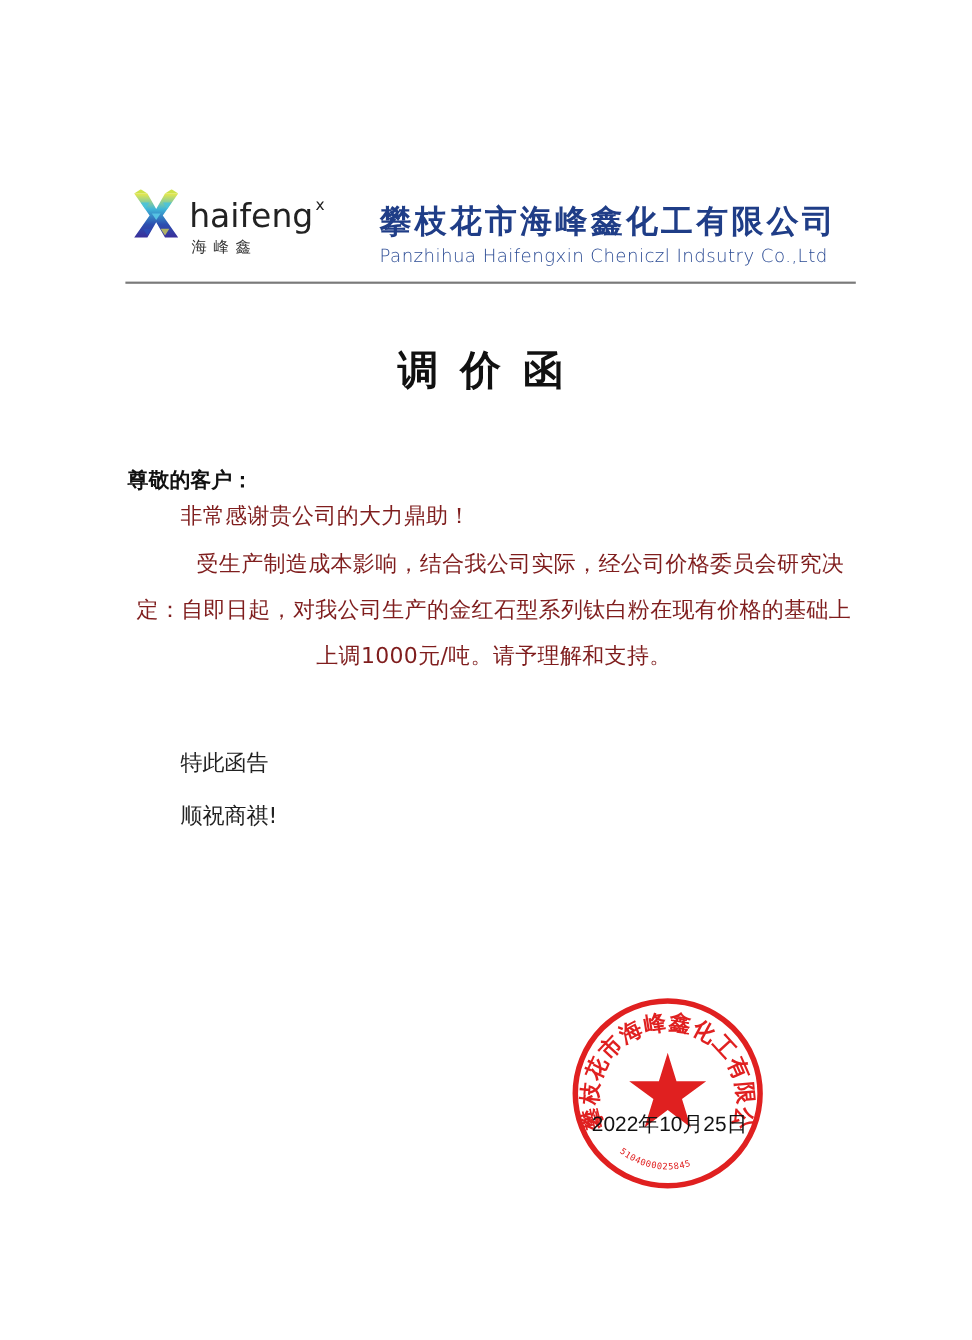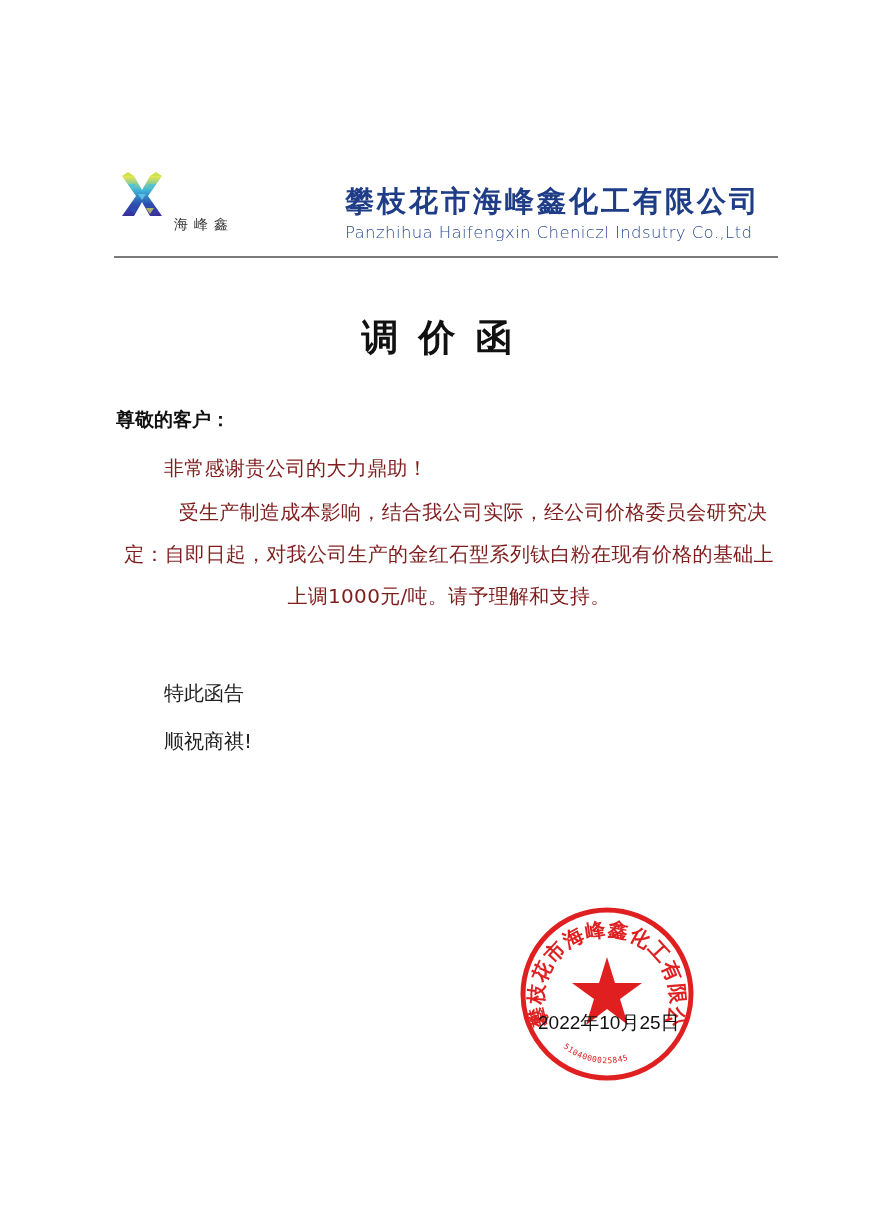--- a/index.html
+++ b/index.html
@@ -95,21 +95,21 @@
       font-weight: bold;
       letter-spacing: 20px;
       color: #111;
       line-height: 48px;
       padding-left: 10px;
       box-sizing: border-box;
     }
     .salutation {
       position: absolute;
       left: 116px;
-      top: 406px;
+      top: 424px;
       font-size: 19px;
       font-weight: bold;
       color: #111;
       line-height: 26px;
     }
     .para {
       position: absolute;
       left: 116px;
       width: 670px;
       font-size: 20px;
@@ -161,20 +161,21 @@
     </defs>
     <polygon points="2,4 14,4 22,18 30,4 42,4 28,24 42,44 30,44 22,30 14,44 2,44 16,24" fill="url(#lg1)"></polygon>
     <polygon points="2,4 8,0 14,4" fill="#cfe24a"></polygon>
     <polygon points="30,4 36,0 42,4" fill="#cfe24a"></polygon>
     <polygon points="8,12 16,12 12,18" fill="#47c3e0" opacity="0.8"></polygon>
     <polygon points="28,12 36,12 32,18" fill="#47c3e0" opacity="0.8"></polygon>
     <polygon points="10,36 18,36 14,42" fill="#2a4fb8" opacity="0.8"></polygon>
     <polygon points="26,36 34,36 30,42" fill="#e6e34a" opacity="0.7"></polygon>
     <polygon points="18,22 26,22 22,28" fill="#5ac9e6" opacity="0.9"></polygon>
   </svg>
+  <div class="logo-word"><span>haifeng</span><sup>x</sup></div>
   <div class="logo-cn">海峰鑫</div>
   <div class="company-cn">攀枝花市海峰鑫化工有限公司</div>
   <div class="company-en">Panzhihua Haifengxin Cheniczl Indsutry Co.,Ltd</div>
 </div>
 <div class="rule"></div>
 
 <div class="title">调价函</div>
 
 <div class="salutation">尊敬的客户：</div>
 

